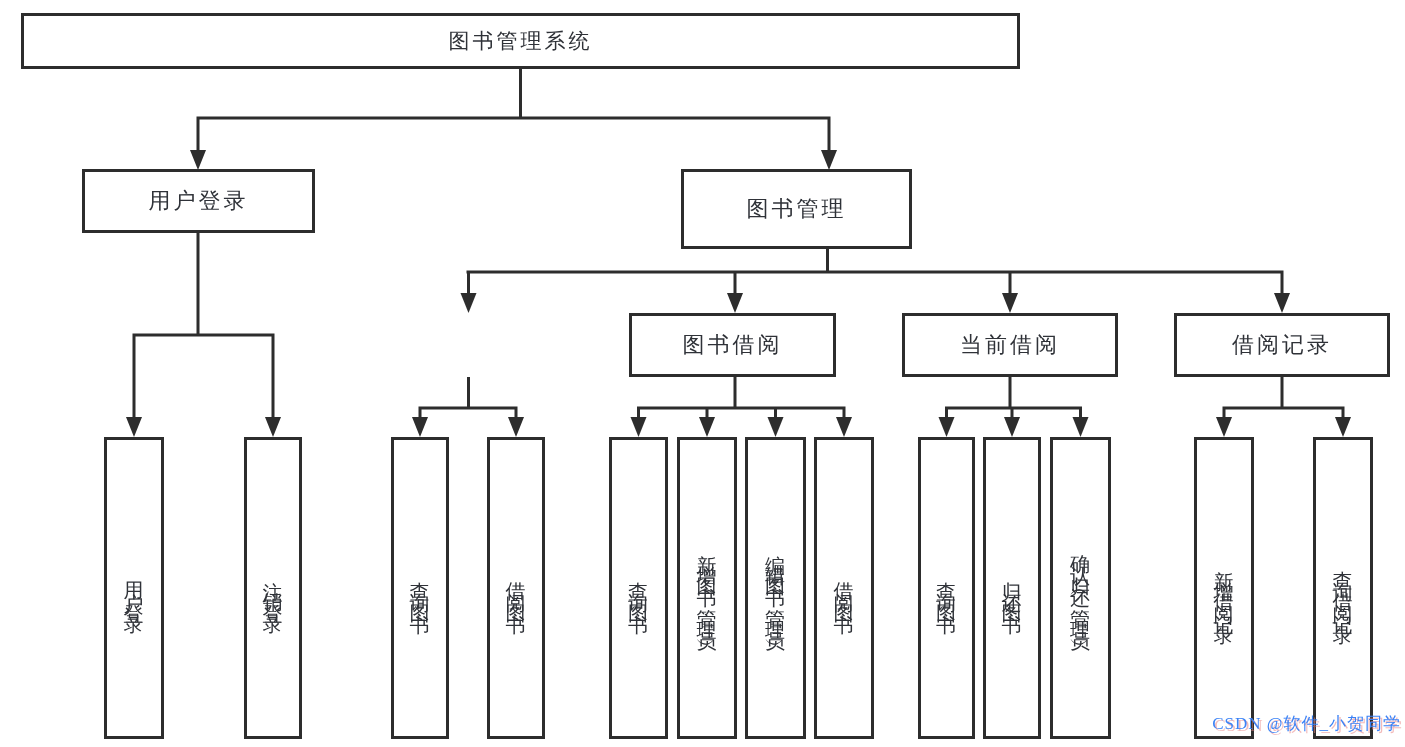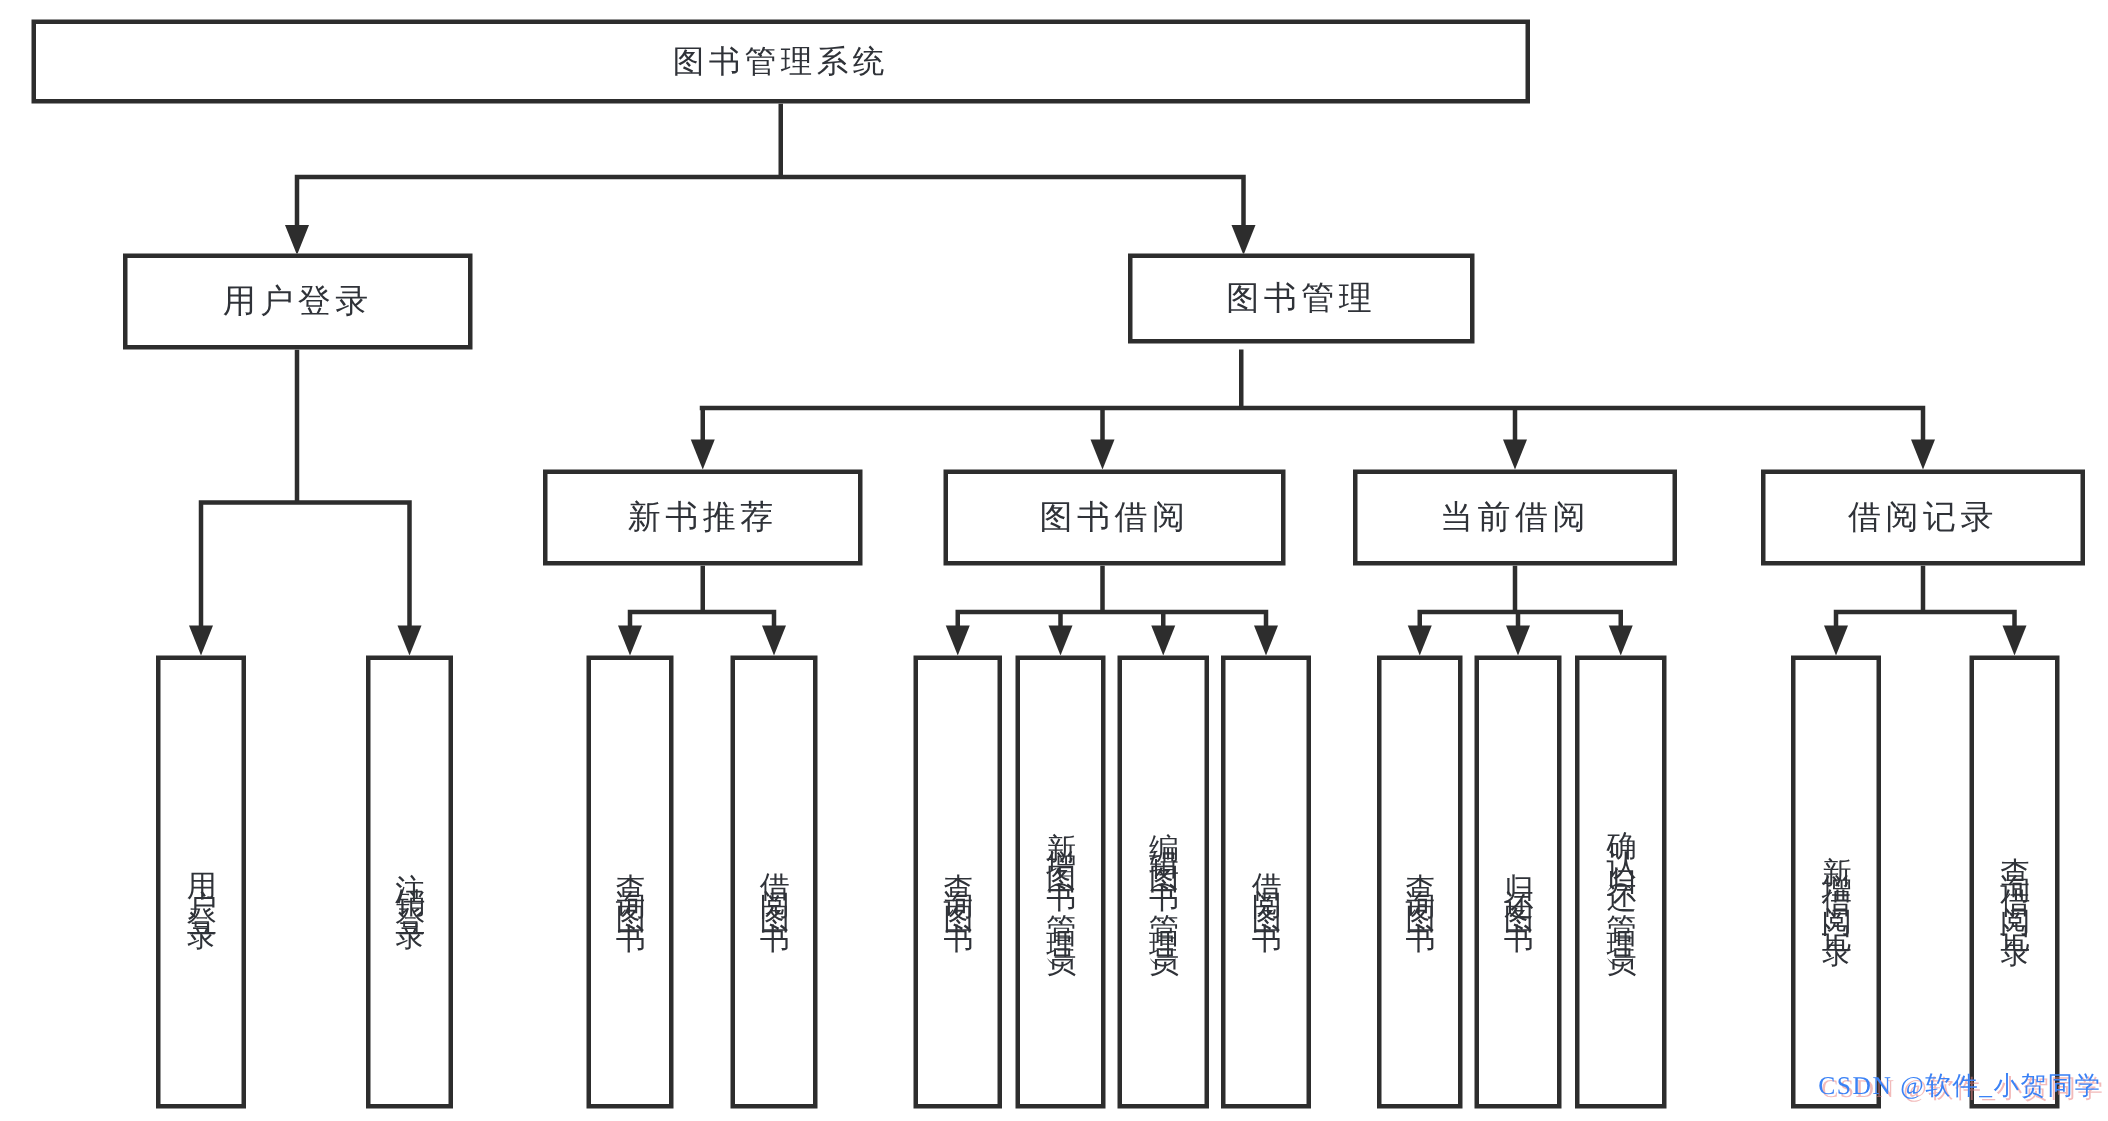--- a/index.html
+++ b/index.html
@@ -9,24 +9,24 @@
   }
   .connectors{position:absolute;left:0;top:0;z-index:1;}
   .box{
     position:absolute;box-sizing:border-box;background:#ffffff;
     border:3px solid #2d2d2d;color:#2f3238;display:flex;
     align-items:center;justify-content:center;z-index:2;
   }
   .hbox{font-size:22px;letter-spacing:3px;line-height:1;}
   .root-box{left:21px;top:13px;width:999px;height:56px;font-size:21px;}
   .n-user-login{left:82px;top:169px;width:233px;height:64px;}
-  .n-book-mgmt{left:752px;top:169px;width:231px;height:60px;}
+  .n-book-mgmt{left:681px;top:169px;width:231px;height:80px;}
   .lvl3{top:313px;height:64px;}
   .n-newbook{left:362px;width:213px;}
-  .n-borrow{left:629px;width:228px;}
+  .n-borrow{left:629px;width:207px;}
   .n-current{left:902px;width:216px;}
   .n-records{left:1174px;width:216px;}
   .vbox{top:437px;height:302px;}
   .vtext{
     writing-mode:vertical-lr;text-orientation:mixed;
     font-size:20px;letter-spacing:11px;line-height:1;
     color:#2f3238;white-space:nowrap;
   }
   .lf1{left:104px;width:60px;}
   .lf2{left:244px;width:58px;}
@@ -90,21 +90,20 @@
       <polygon points="1216,417 1232,417 1224,437"></polygon>
       <polygon points="1335,417 1351,417 1343,437"></polygon>
     </g>
   </svg>
 
   <div class="box hbox root-box">图书管理系统</div>
 
   <div class="box hbox n-user-login">用户登录</div>
   <div class="box hbox n-book-mgmt">图书管理</div>
 
-  <div class="box hbox lvl3 n-newbook">新书推荐</div>
   <div class="box hbox lvl3 n-borrow">图书借阅</div>
   <div class="box hbox lvl3 n-records">借阅记录</div>
   <div class="box hbox lvl3 n-current">当前借阅</div>
 
   <div class="box vbox lf1">
     <span class="vtext">用户登录</span>
   </div>
   <div class="box vbox lf2">
     <span class="vtext">注销登录</span>
   </div>

